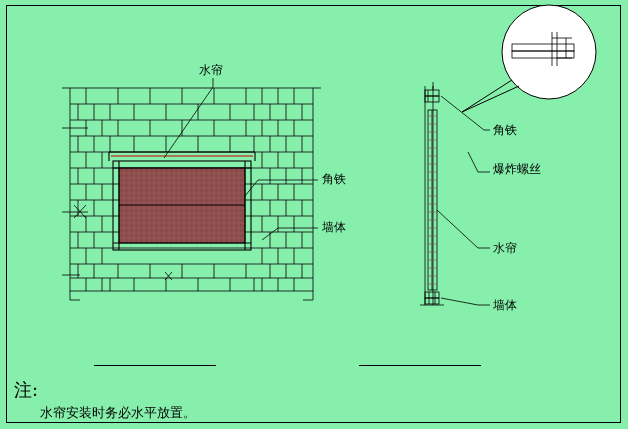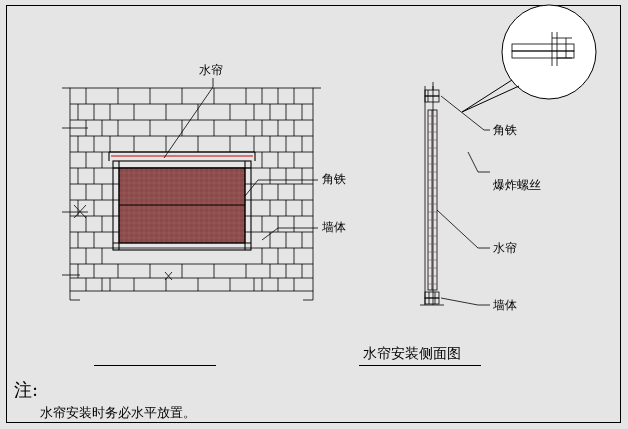--- a/index.html
+++ b/index.html
@@ -7,21 +7,21 @@
     padding: 0;
     background: #ffffff;
   }
   body {
     font-family: "Liberation Sans", sans-serif;
   }
   #canvas {
     position: relative;
     width: 628px;
     height: 429px;
-    background: #e5e5e5;
+    background: #86efac;
     overflow: hidden;
   }
   .frame {
     position: absolute;
     left: 6px;
     top: 5px;
     width: 615px;
     height: 418px;
     border: 1px solid #000000;
     box-sizing: border-box;
@@ -343,25 +343,24 @@
       <line x1="441" y1="298" x2="478" y2="305"></line>
       <line x1="478" y1="305" x2="490" y2="305"></line>
     </g>
   </svg>
 
   <div class="lbl" style="left:199px; top:63px;">水帘</div>
   <div class="lbl" style="left:322px; top:172px;">角铁</div>
   <div class="lbl" style="left:322px; top:220px;">墙体</div>
 
   <div class="lbl" style="left:493px; top:123px;">角铁</div>
-  <div class="lbl" style="left:493px; top:178px;">爆炸螺丝</div>
+  <div class="lbl" style="left:493px; top:162px;">爆炸螺丝</div>
   <div class="lbl" style="left:493px; top:241px;">水帘</div>
   <div class="lbl" style="left:493px; top:298px;">墙体</div>
 
   <div class="uline" style="left:94px; top:365px; width:122px;"></div>
 
-  <div class="lbl lbl-title" style="left:363px; top:345px;">水帘安装侧面图</div>
   <div class="uline" style="left:359px; top:365px; width:122px;"></div>
 
   <div class="note-head" style="left:14px; top:378px;">注:</div>
   <div class="note-body" style="left:40px; top:404px;">水帘安装时务必水平放置。</div>
 
 </div>
 
 </body></html>

